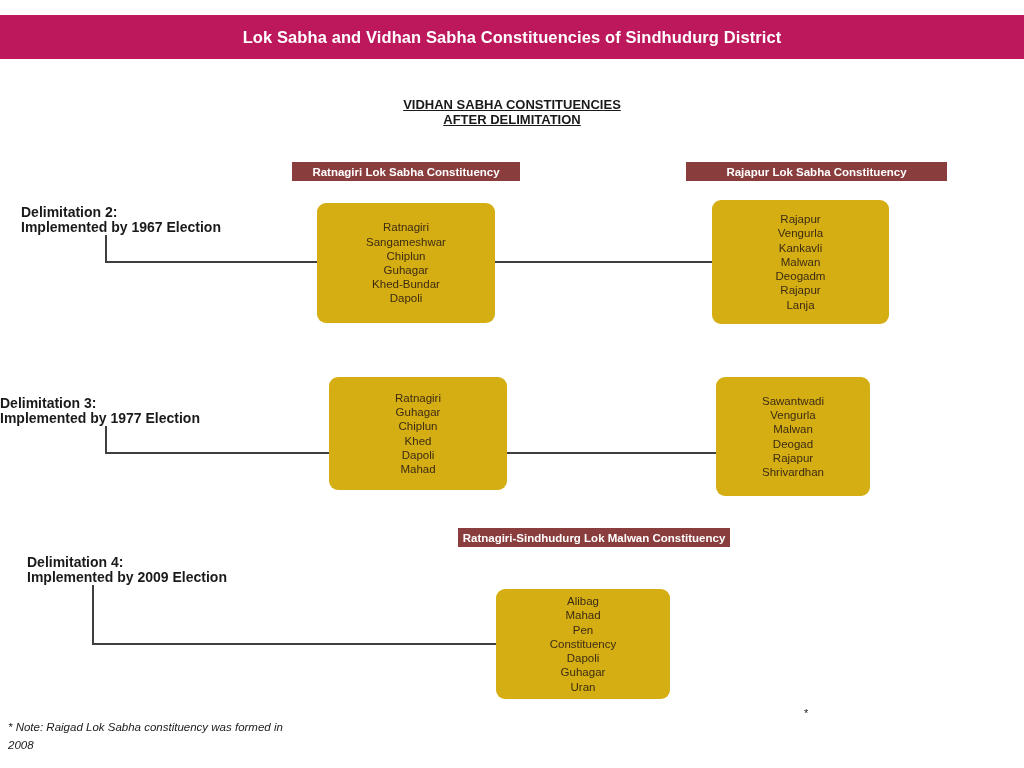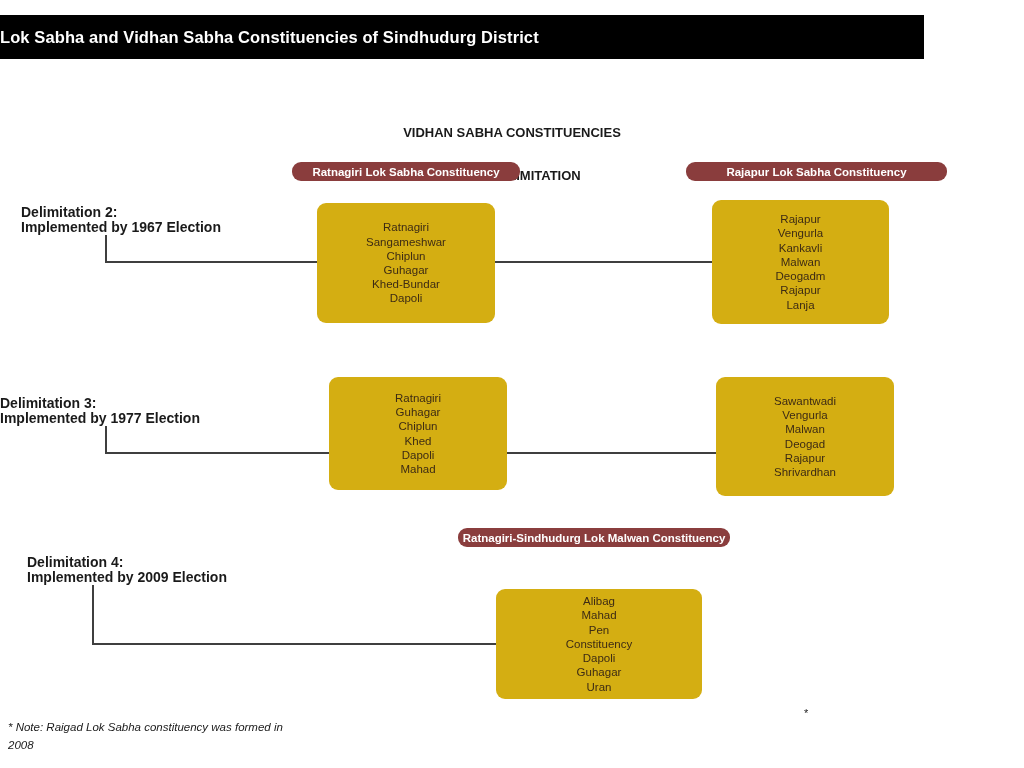--- a/index.html
+++ b/index.html
@@ -19,26 +19,26 @@
     position: relative;
     width: 1024px;
     height: 768px;
   }
 
   
   .title-bar {
     position: absolute;
     left: 0;
     top: 15px;
-    width: 924px;
+    width: 1024px;
     height: 44px;
-    background: #000000;
+    background: #be185d;
     display: flex;
     align-items: center;
-    justify-content: flex-start;
+    justify-content: center;
   }
   .title-bar-text {
     color: #ffffff;
     font-size: 16.5px;
     font-weight: bold;
     letter-spacing: 0.1px;
     white-space: nowrap;
   }
 
   
@@ -47,37 +47,36 @@
     left: 0;
     top: 97px;
     width: 1024px;
     text-align: center;
     color: #1a1a1a;
     font-size: 13px;
     font-weight: bold;
     line-height: 15px;
   }
   .subtitle span {
+    text-decoration: underline;
     display: inline-block;
-    margin-top: 28px;
   }
 
   
   .banner {
     position: absolute;
     height: 19px;
     background: #8A3D3D;
     display: flex;
     align-items: center;
     justify-content: center;
     color: #ffffff;
     font-size: 11.5px;
     font-weight: bold;
     white-space: nowrap;
-    border-radius: 9px;
   }
 
   
   .gold-box {
     position: absolute;
     background: #D4AE12;
     border-radius: 9px;
     display: flex;
     flex-direction: column;
     align-items: center;
@@ -193,40 +192,40 @@
 
   <div class="gold-box" style="left:329px; top:377px; width:178px; height:113px;">
     <div class="line">Ratnagiri</div>
     <div class="line">Guhagar</div>
     <div class="line">Chiplun</div>
     <div class="line">Khed</div>
     <div class="line">Dapoli</div>
     <div class="line">Mahad</div>
   </div>
 
-  <div class="gold-box" style="left:716px; top:377px; width:178px; height:119px;">
+  <div class="gold-box" style="left:716px; top:377px; width:154px; height:119px;">
     <div class="line">Sawantwadi</div>
     <div class="line">Vengurla</div>
     <div class="line">Malwan</div>
     <div class="line">Deogad</div>
     <div class="line">Rajapur</div>
     <div class="line">Shrivardhan</div>
   </div>
 
   <div class="delim-label" style="left:27px; top:555px;">
     <div>Delimitation 4:</div>
     <div>Implemented by 2009 Election</div>
   </div>
   <div class="vline" style="left:92px; top:585px; height:59px;"></div>
   <div class="hline" style="left:92px; top:643px; width:404px;"></div>
 
   <div class="banner" style="left:458px; top:528px; width:272px;">
     <span>Ratnagiri-Sindhudurg Lok Malwan Constituency</span>
   </div>
-  <div class="gold-box" style="left:496px; top:589px; width:206px; height:110px;">
+  <div class="gold-box" style="left:496px; top:589px; width:174px; height:110px;">
     <div class="line">Alibag</div>
     <div class="line">Mahad</div>
     <div class="line">Pen</div>
     <div class="line">Constituency</div>
     <div class="line">Dapoli</div>
     <div class="line">Guhagar</div>
     <div class="line">Uran</div>
   </div>
 
   <div class="asterisk-mark">*</div>

